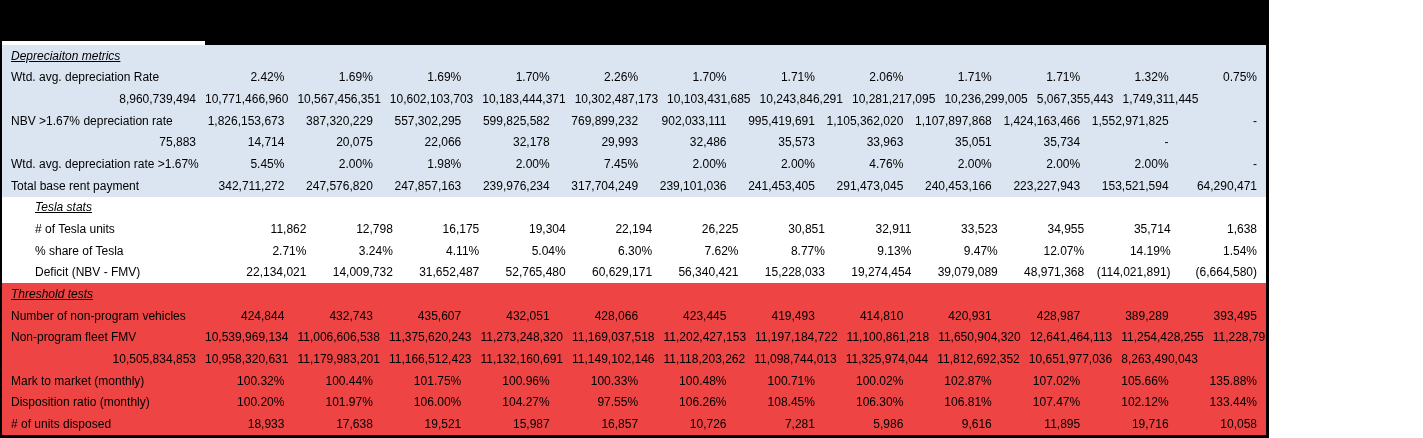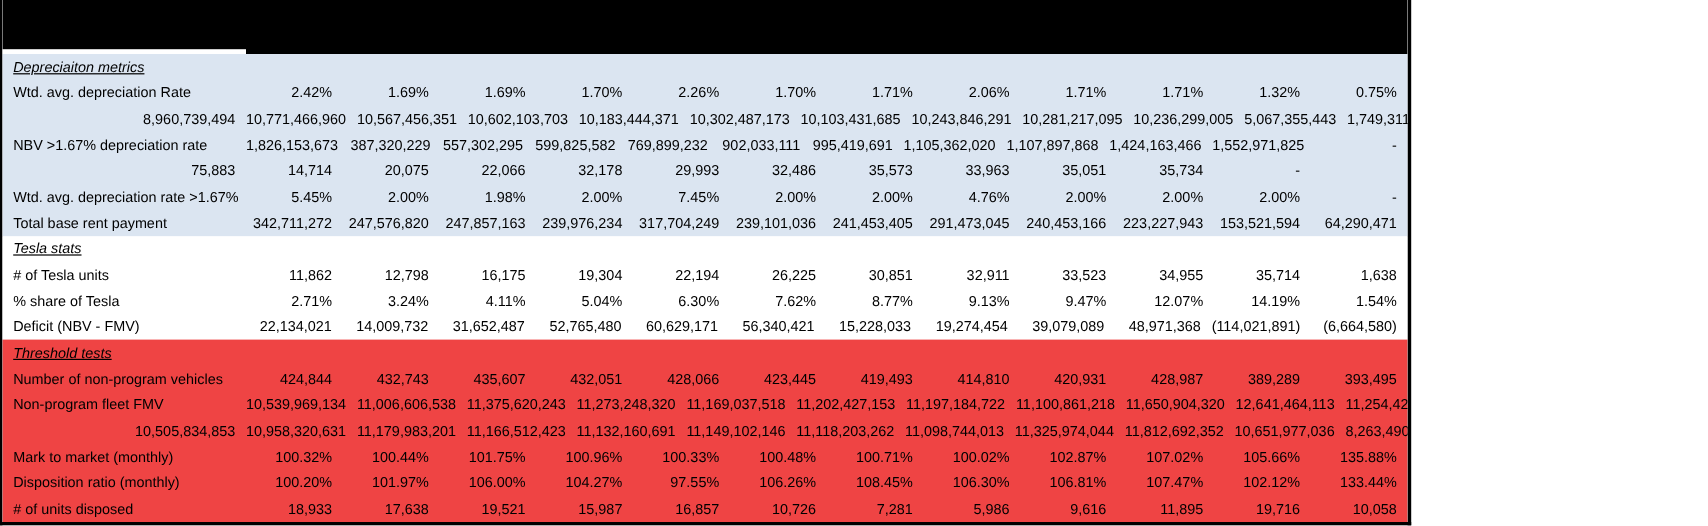--- a/index.html
+++ b/index.html
@@ -2,29 +2,28 @@
 <html><head>
 <meta charset="utf-8">
 <style>
   html, body { margin: 0; padding: 0; }
   body {
     font-family: "Liberation Sans", sans-serif;
     background: #ffffff;
   }
   #screen {
     position: relative;
-    width: 1176px;
+    width: 1269px;
     height: 438px;
     background: #ffffff;
     overflow: hidden;
     box-sizing: border-box;
     border-left: 2px solid #000;
     border-right: 3px solid #000;
     border-bottom: 3px solid #000;
-    text-decoration: underline;
   }
   
   .top-band {
     position: relative;
     width: 100%;
     height: 45px;
     background: #ffffff;
   }
   .band-left {
     position: absolute;
@@ -178,21 +177,21 @@
           <div class="val">317,704,249</div>
           <div class="val">239,101,036</div>
           <div class="val">241,453,405</div>
           <div class="val">291,473,045</div>
           <div class="val">240,453,166</div>
           <div class="val">223,227,943</div>
           <div class="val">153,521,594</div>
           <div class="val">64,290,471</div>
         </div>
       </div>
-      <div class="sec" style="background: rgb(255, 255, 255);">
+      <div class="sec" style="background: rgb(255, 255, 255); margin-left: 24px;">
         <div class="row">
           <div class="lbl sec-title">Tesla stats</div>
           <div class="val"></div>
           <div class="val"></div>
           <div class="val"></div>
           <div class="val"></div>
           <div class="val"></div>
           <div class="val"></div>
           <div class="val"></div>
           <div class="val"></div>

